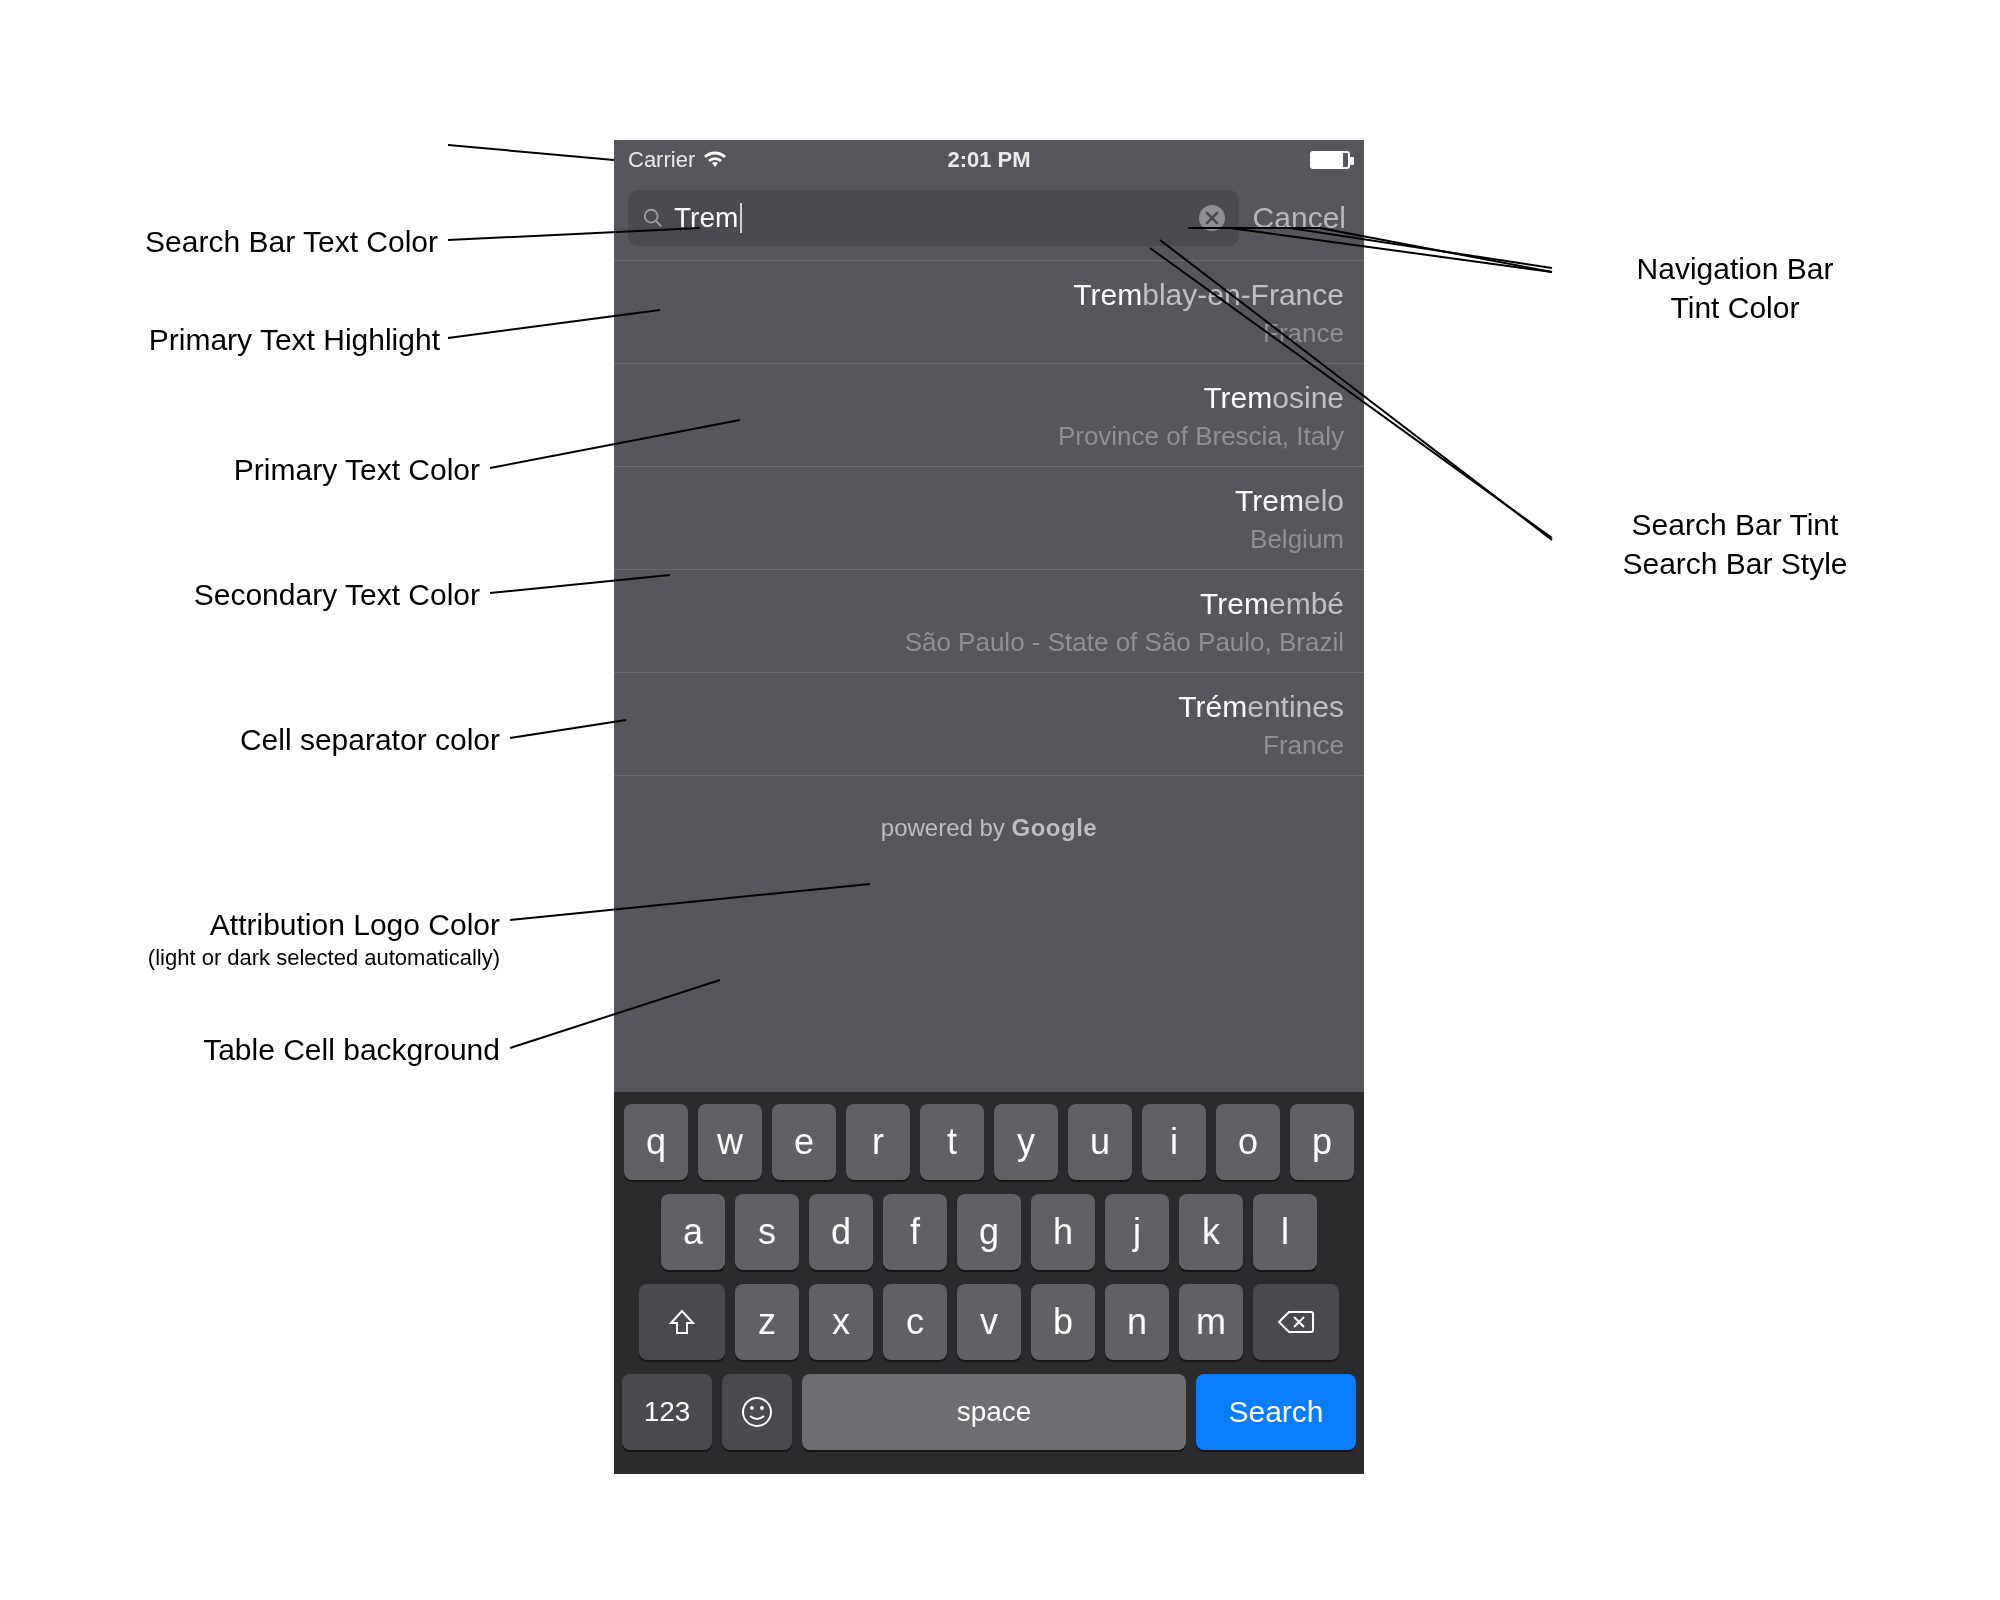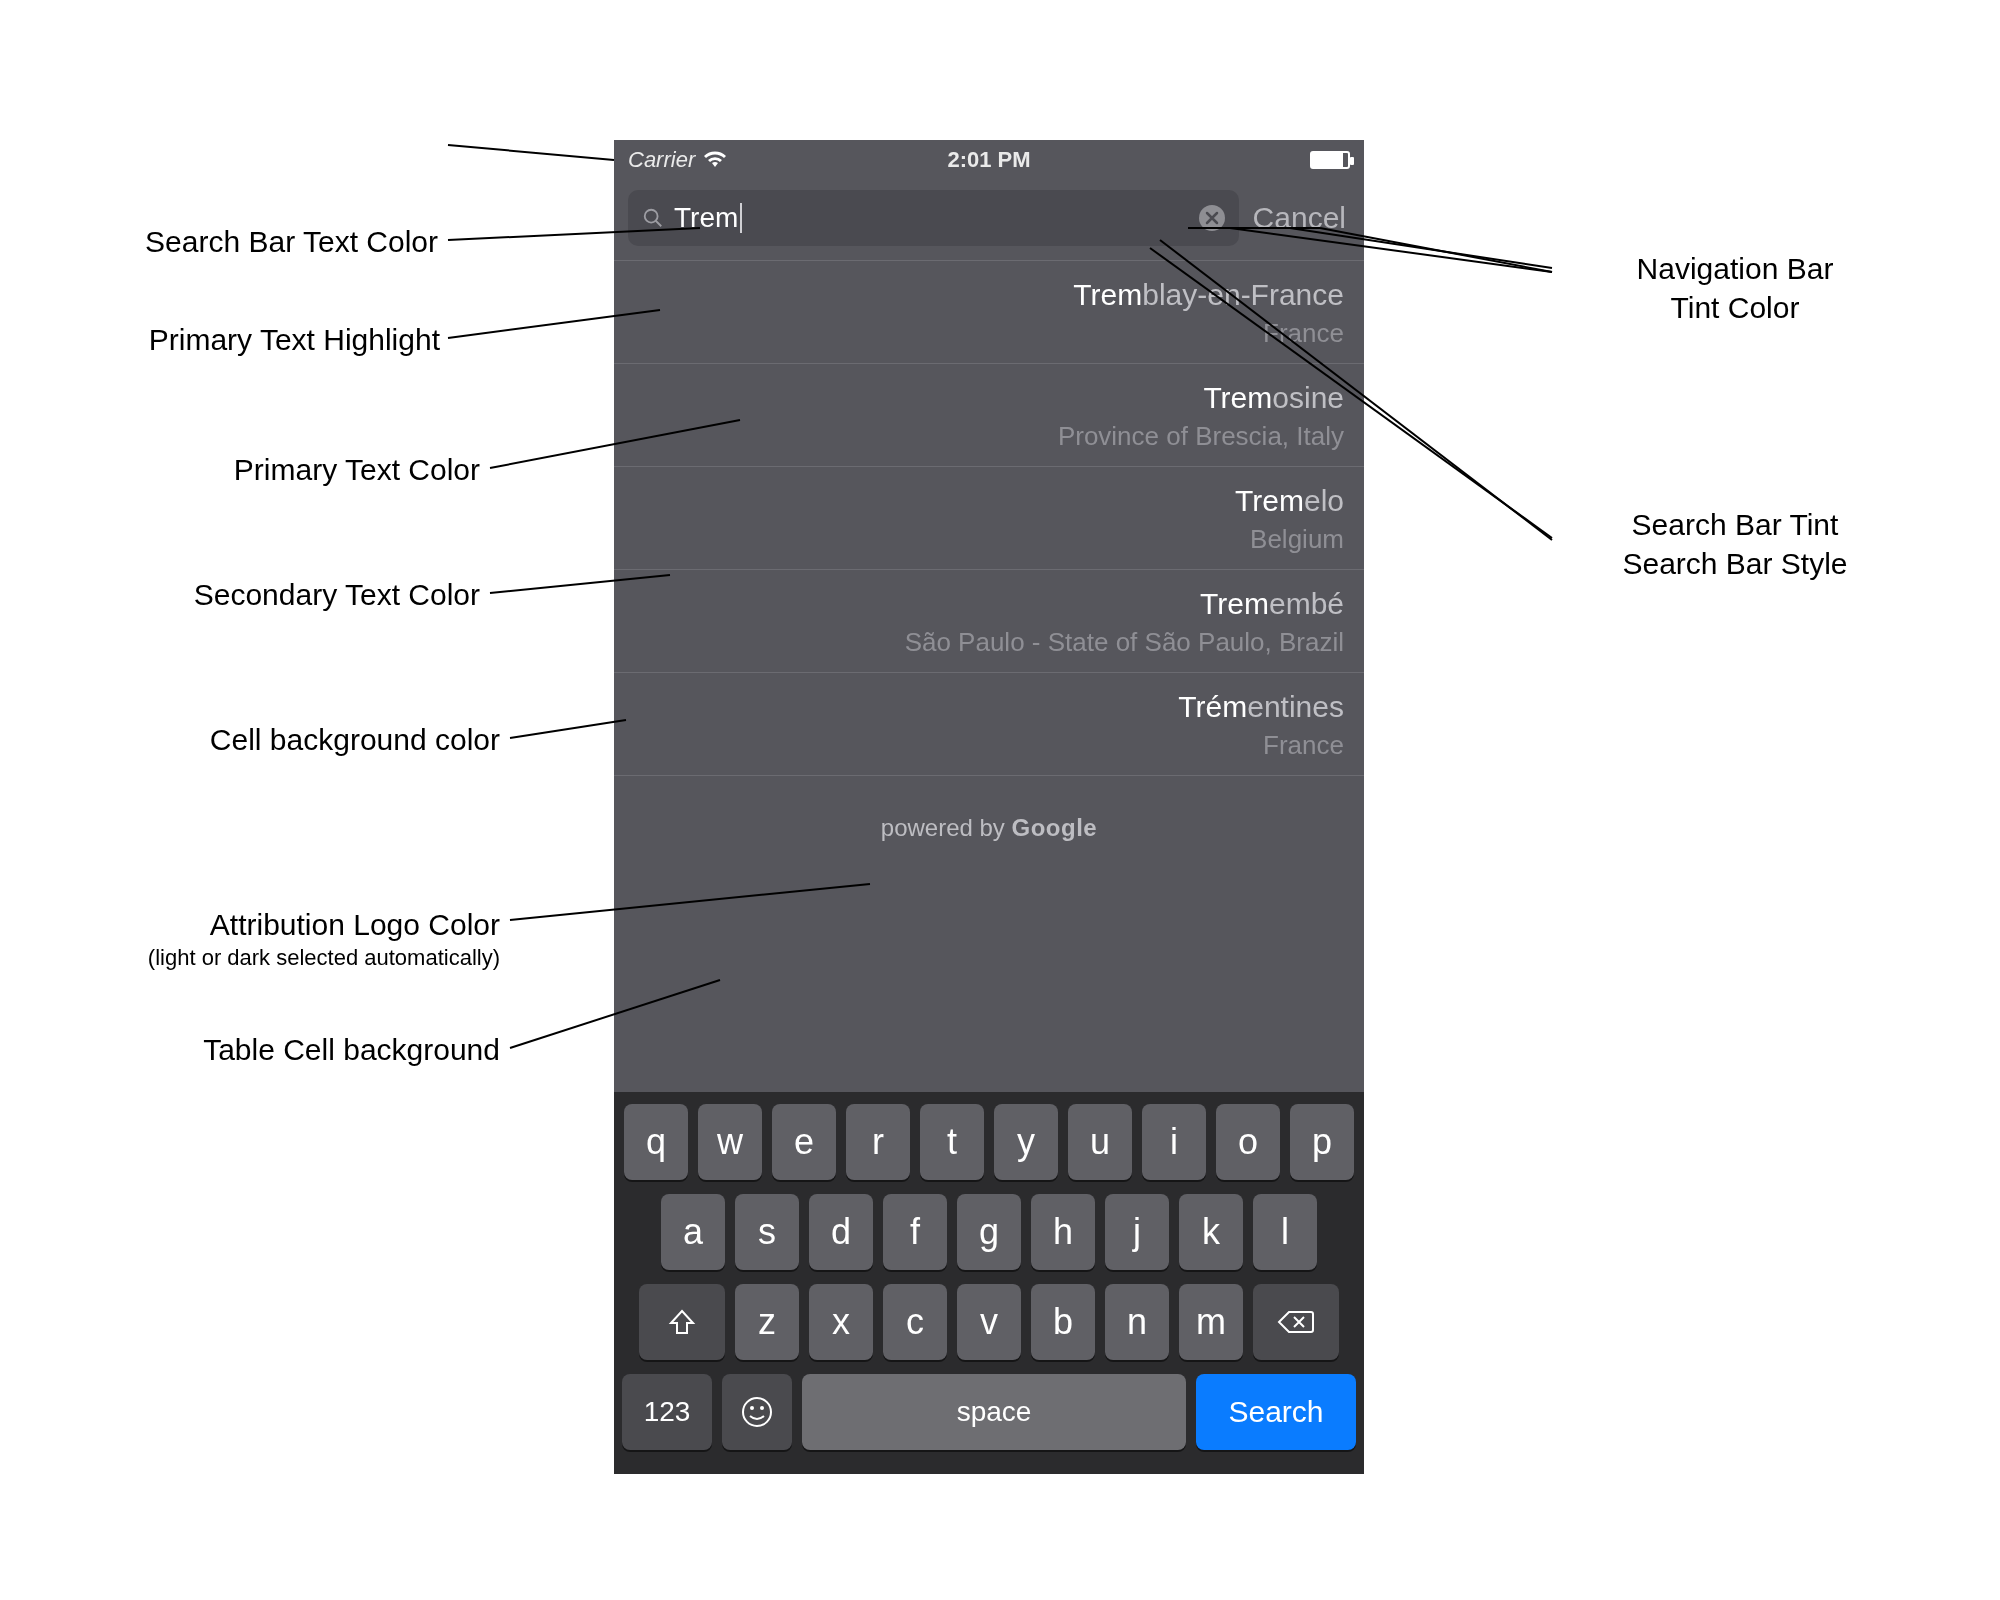--- a/index.html
+++ b/index.html
@@ -22,21 +22,21 @@
     overflow: hidden;
   }
   .statusbar {
     height: 40px;
     display: flex; align-items: center; justify-content: space-between;
     padding: 0 14px;
     font-size: 22px;
     color: #eaeaea;
   }
   .statusbar .center { position:absolute; left:0; right:0; text-align:center; font-weight:600; }
-  .statusbar .left, .statusbar .right { position:relative; z-index:1; display:flex; align-items:center; gap:8px;font-style:italic; }
+  .statusbar .left, .statusbar .right { position:relative; z-index:1; display:flex; align-items:center; gap:8px; }
   .battery {
     width: 40px; height: 18px; border: 2px solid #fff; border-radius: 3px; position: relative;
   }
   .battery::after { content:""; position:absolute; right:-6px; top:4px; width:4px; height:8px; background:#fff; border-radius:1px; }
   .battery .fill { background:#fff; height:100%; width:85%; }
 
   .searchrow {
     display:flex; align-items:center; gap:14px;
     padding: 10px 14px 14px 14px;
   }
@@ -231,21 +231,21 @@
         <div class="key search">Search</div>
       </div>
     </div>
 
   </div>
 
   <div class="label" style="left:38px; top:222px; width:400px;">Search Bar Text Color</div>
   <div class="label" style="left:60px; top:320px; width:380px;">Primary Text Highlight</div>
   <div class="label" style="left:100px; top:450px; width:380px;">Primary Text Color</div>
   <div class="label" style="left:100px; top:575px; width:380px;">Secondary Text Color</div>
-  <div class="label" style="left:100px; top:720px; width:400px;">Cell background color</div>
+  <div class="label" style="left:100px; top:720px; width:400px;">Cell separator color</div>
   <div class="label" style="left:60px; top:905px; width:440px;">
     <span>Attribution Logo Color</span>
     <span class="sublabel">(light or dark selected automatically)</span>
   </div>
   <div class="label" style="left:60px; top:1030px; width:440px;">Table Cell background</div>
 
   <div class="label right" style="left:1560px; top:249px; width:350px; white-space:pre-line; text-align:center;">Navigation Bar
 Tint Color</div>
   <div class="label right" style="left:1560px; top:505px; width:350px; white-space:pre-line;">Search Bar Tint
 Search Bar Style</div>

